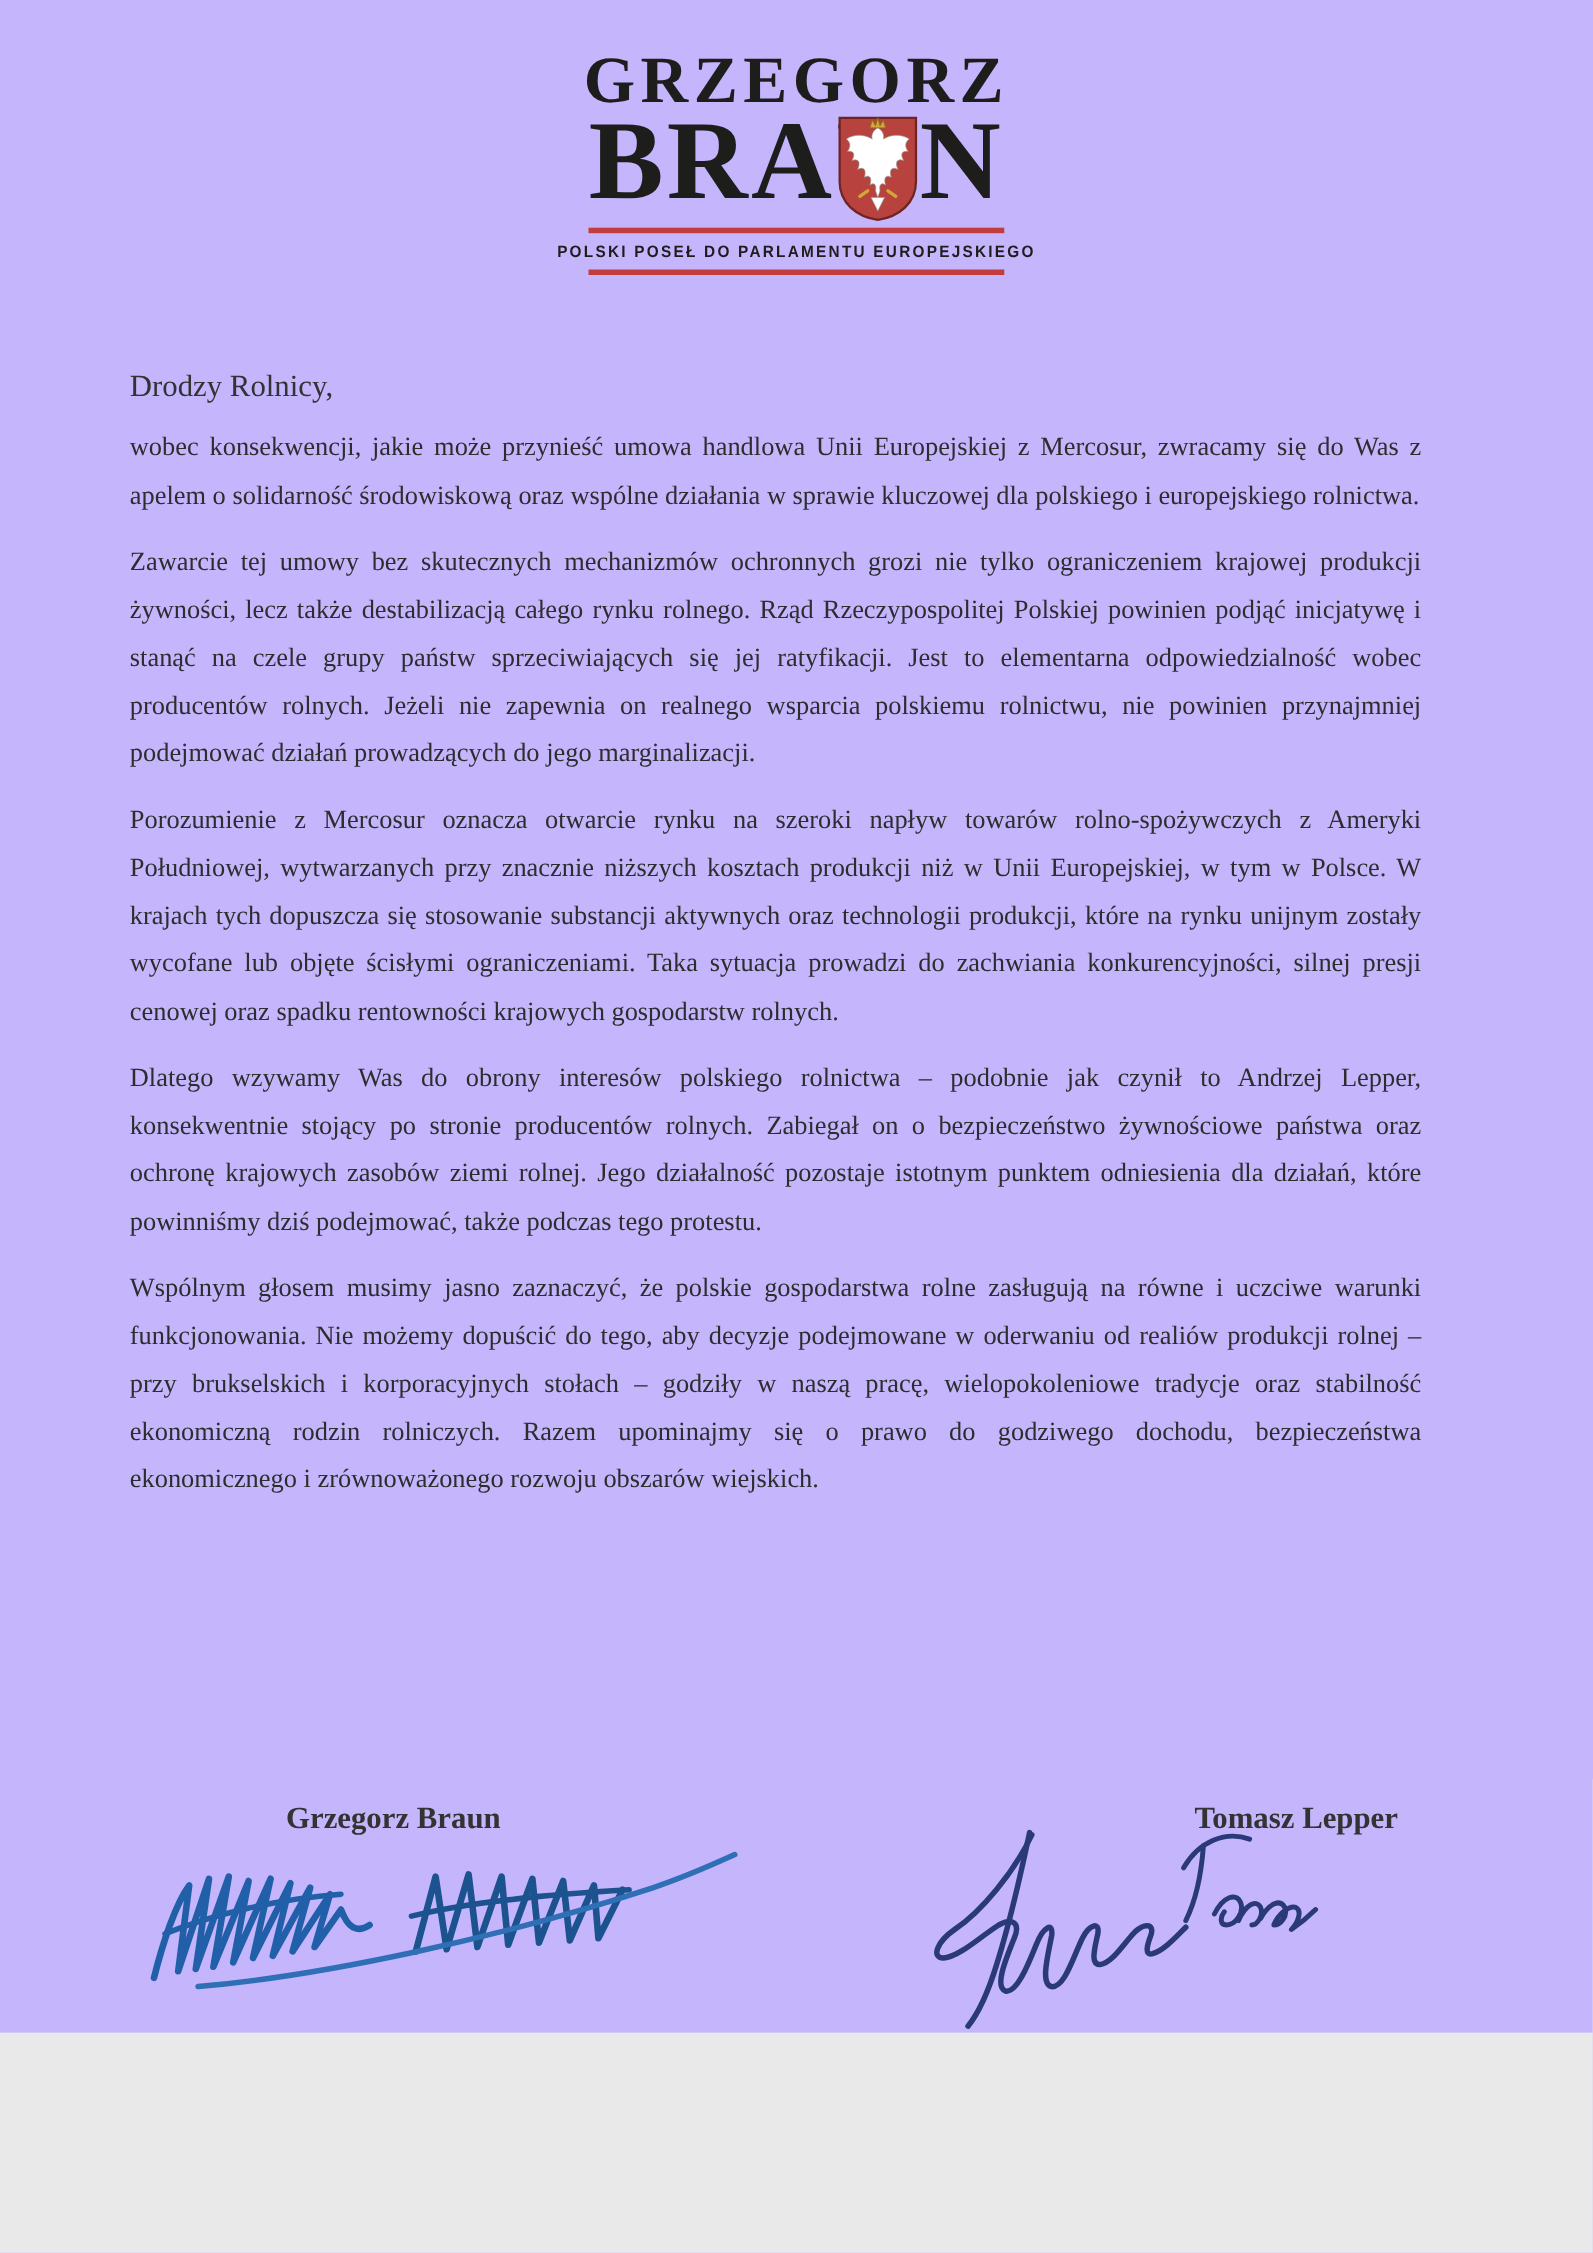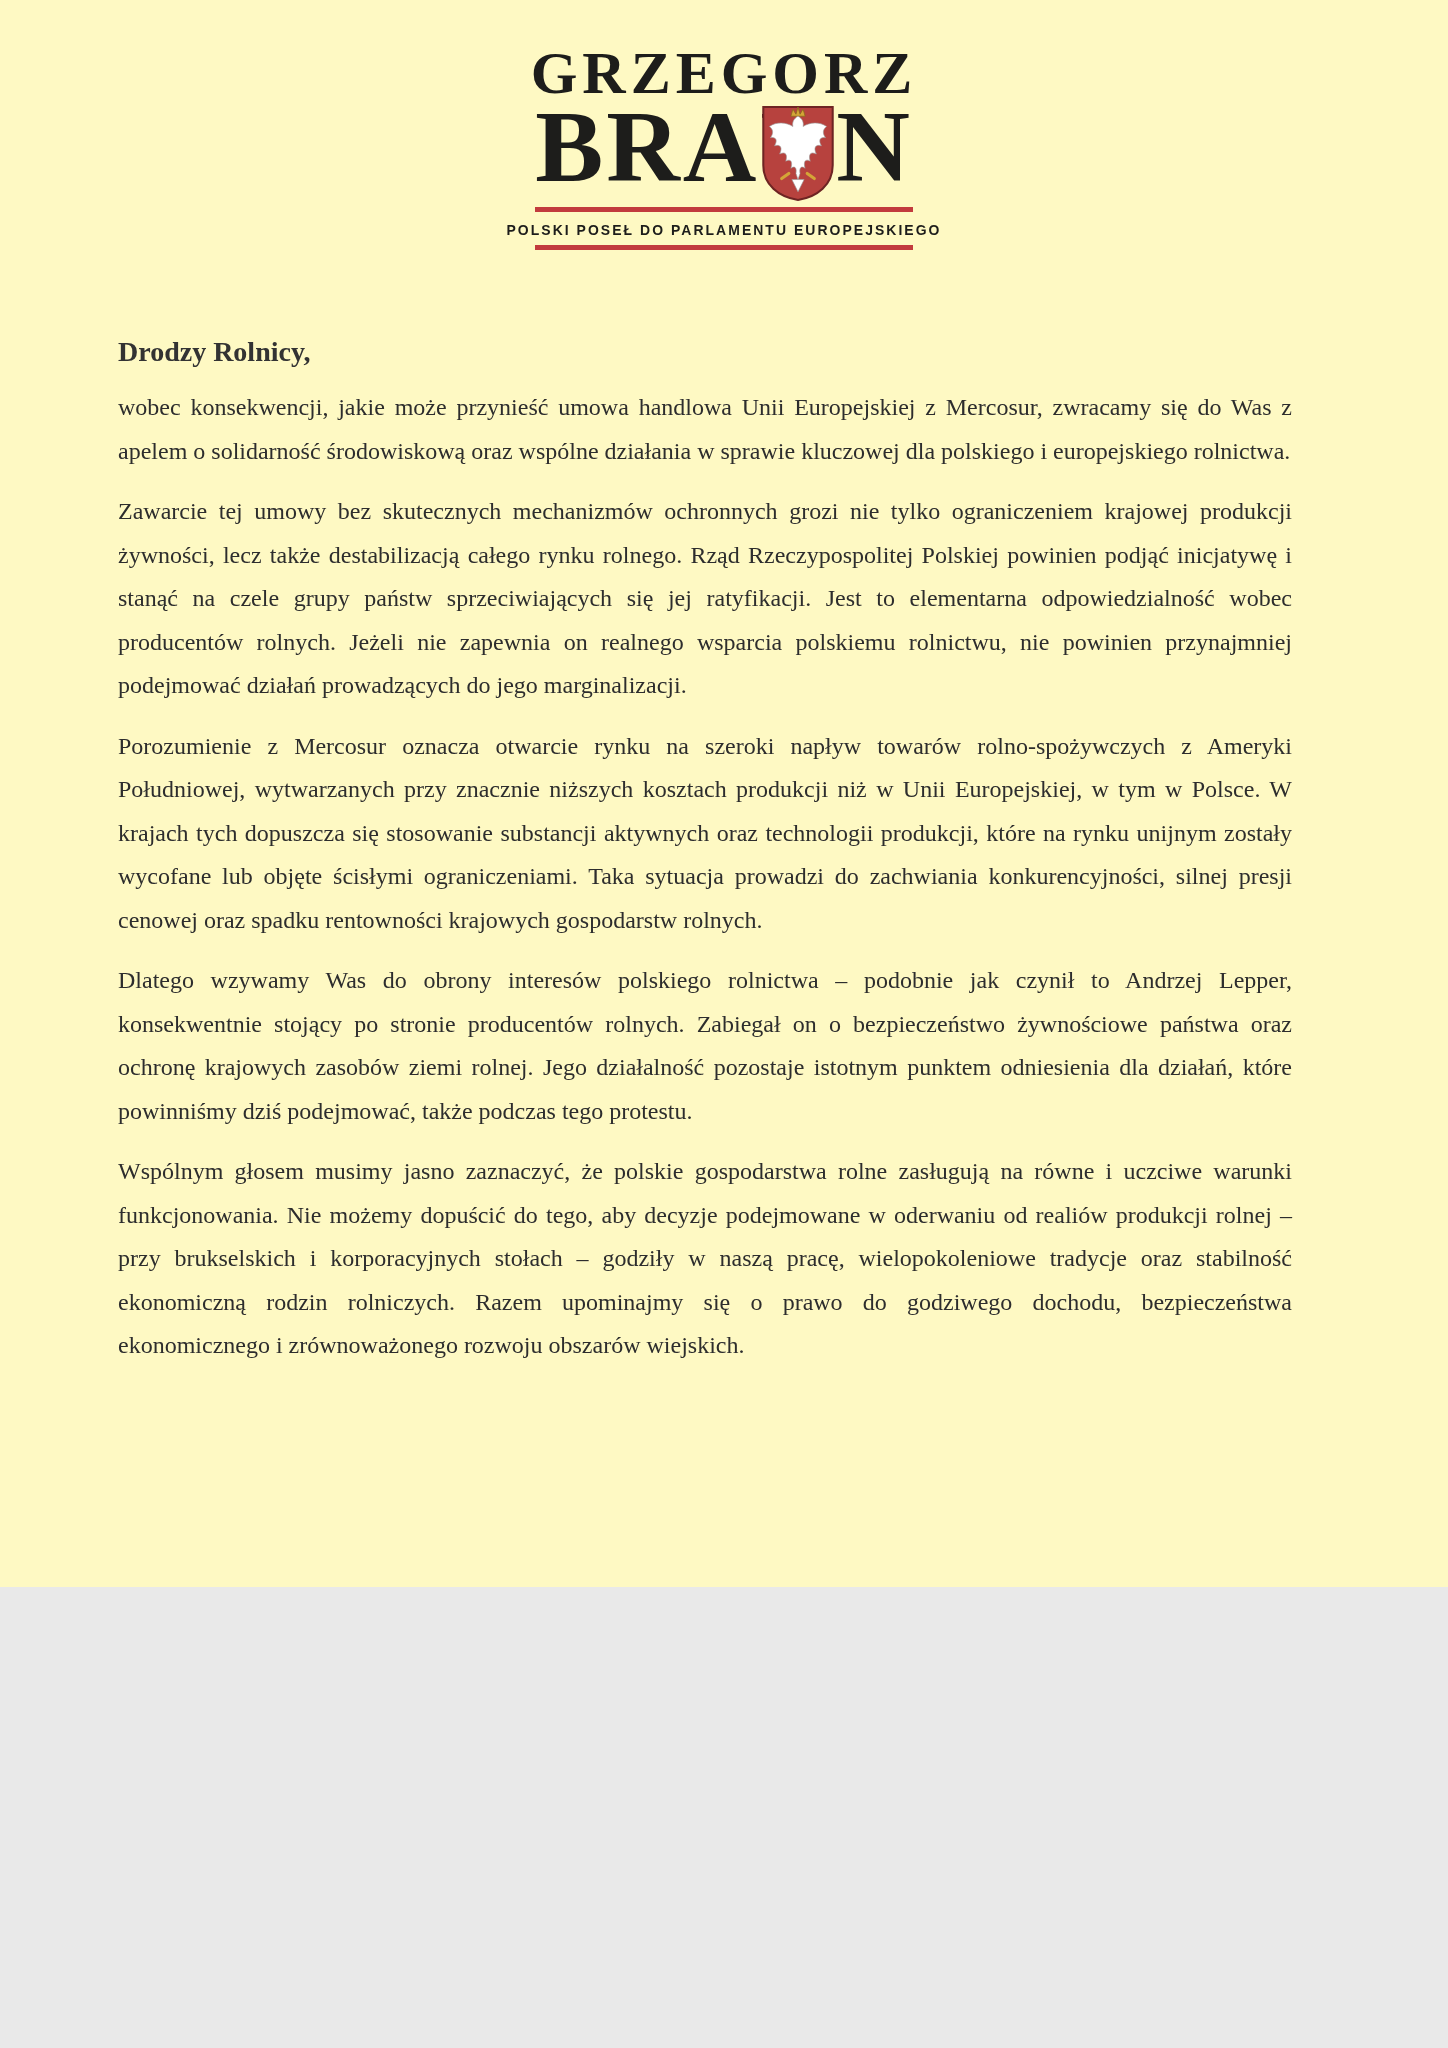--- a/index.html
+++ b/index.html
@@ -1,20 +1,20 @@
 <!DOCTYPE html>
 <html lang="pl"><head>
 <meta charset="utf-8">
 <style>
   html,body{margin:0;padding:0;background:#e9e9e9;}
   .page{
     position:relative;
-    width:1448px;height:1587px;
+    width:1448px;height:1848px;
     margin:0 auto;
-    background:#fef9c3;
+    background:#c4b5fd;
     font-family:"Liberation Serif", serif;
     color:#2a2a2a;
     overflow:hidden;
   }
 
   
   .letterhead{position:absolute;top:46px;left:0;width:100%;text-align:center;}
   .logo-top{
     font-weight:700;font-size:60px;line-height:54px;letter-spacing:5px;
     color:#1d1d1b;
@@ -35,21 +35,21 @@
     font-weight:700;font-size:15px;letter-spacing:2.2px;
     color:#1d1d1b;margin-top:9px;white-space:nowrap;
     transform:scaleX(0.93);transform-origin:center;
   }
 
   
   .letter-body{
     position:absolute;top:336px;left:118px;width:1174px;
   }
   .salutation{
-    font-weight:700;font-size:28px;margin:0 0 18px 0;color:#333;
+    font-weight:400;font-size:28px;margin:0 0 18px 0;color:#333;
   }
   .para{
     font-size:24px;line-height:43.5px;text-align:justify;
     margin:0 0 17px 0;color:#2d2d2d;
   }
 
   
   .sig-area{position:absolute;left:0;top:1630px;width:1448px;height:320px;}
   .sig-name{
     position:absolute;top:8px;font-weight:700;font-size:28px;color:#333;margin-left:48px;

